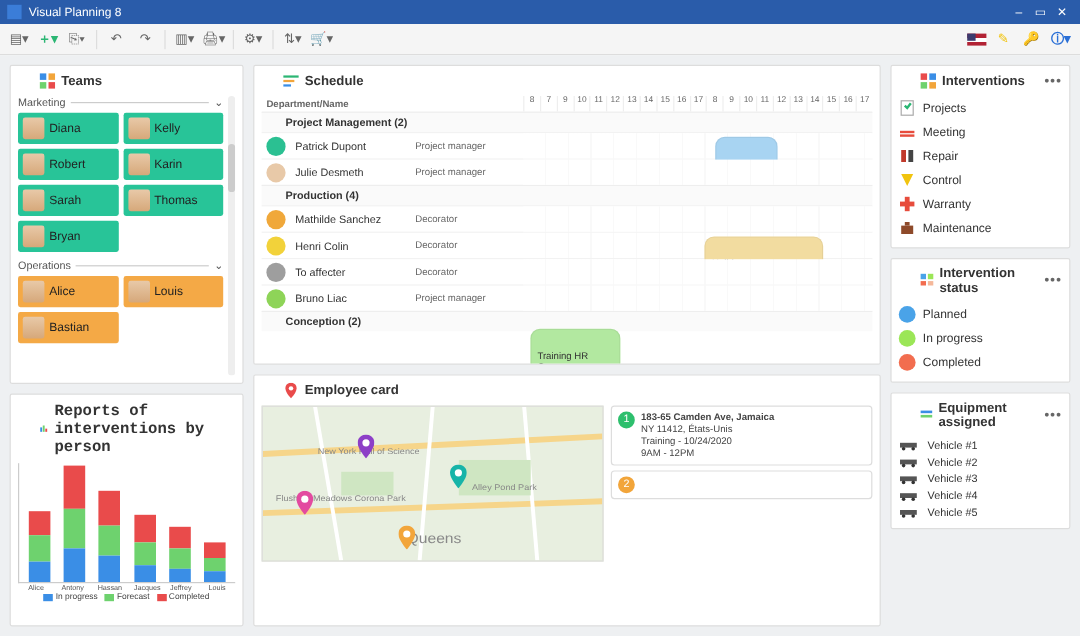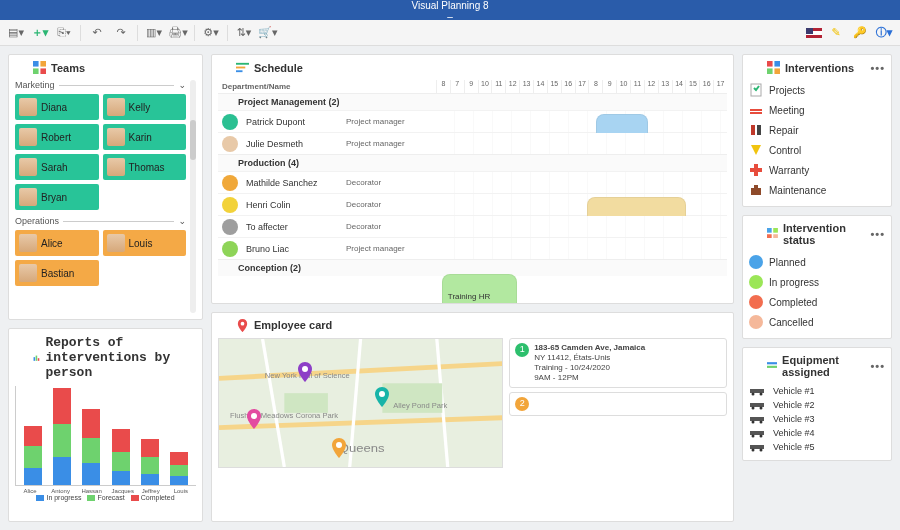--- a/index.html
+++ b/index.html
@@ -1,19 +1,19 @@
 <!DOCTYPE html>
 <html><head>
 <meta charset="utf-8">
 <style>
 * { box-sizing: border-box; margin: 0; padding: 0; font-family: Arial, sans-serif; }
 body { background: #f0f0f0; width: 900px; height: 530px; overflow: hidden; font-size: 10px; }
 
 .window { width: 900px; height: 530px; display: flex; flex-direction: column; background: #fff; }
-.titlebar { background: #2a5caa; color: #fff; height: 20px; display: flex; align-items: center; padding: 0 6px; font-size: 10px; flex-direction: column; }
+.titlebar { background: #2a5caa; color: #fff; height: 20px; display: flex; align-items: center; padding: 0 6px; font-size: 10px; }
 .titlebar .app-icon { width: 12px; height: 12px; background: #3b7dd8; margin-right: 6px; }
 .titlebar .title-text { flex: 1; }
 .titlebar .winbtn { width: 18px; text-align: center; cursor: pointer; }
 
 .toolbar { height: 26px; background: #f5f5f5; border-bottom: 1px solid #ddd; display: flex; align-items: center; padding: 0 6px; gap: 4px; }
 .tbtn { width: 20px; height: 20px; display: inline-flex; align-items: center; justify-content: center; color: #666; font-size: 11px; cursor: pointer; }
 .tsep { width: 1px; height: 16px; background: #ddd; margin: 0 2px; }
 .toolbar .right { margin-left: auto; display: flex; gap: 4px; align-items: center; }
 
 .content { flex: 1; display: flex; padding: 8px; gap: 8px; background: #eef0f2; overflow: hidden; }
@@ -500,24 +500,20 @@
               <span>Planned</span>
             </div>
             <div class="item">
               <span class="status-dot" style="background:#9be657"></span>
               <span>In progress</span>
             </div>
             <div class="item">
               <span class="status-dot" style="background:#f26d4f"></span>
               <span>Completed</span>
             </div>
-            <div class="item">
-              <span class="status-dot" style="background:#f5b89a"></span>
-              <span>Cancelled</span>
-            </div>
           </div>
       </div>
 
       <div class="panel equip">
         <div class="panel-header">
           <span class="mini-icon">
             <svg viewBox="0 0 14 14">
                 <rect x="0" y="3" width="14" height="3" fill="#3a8ee6"></rect>
                 <rect x="0" y="8" width="14" height="3" fill="#6ed26e"></rect>
               </svg>

